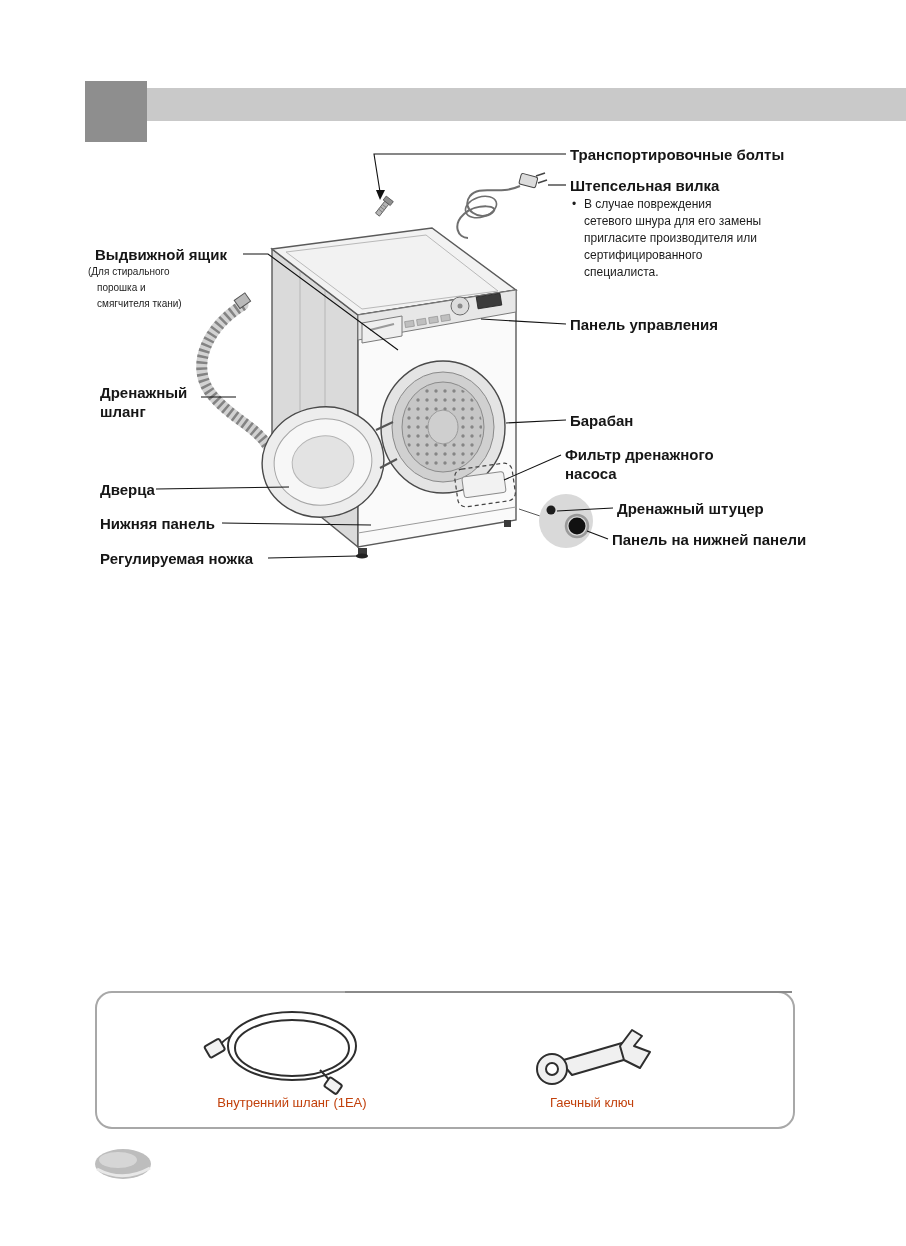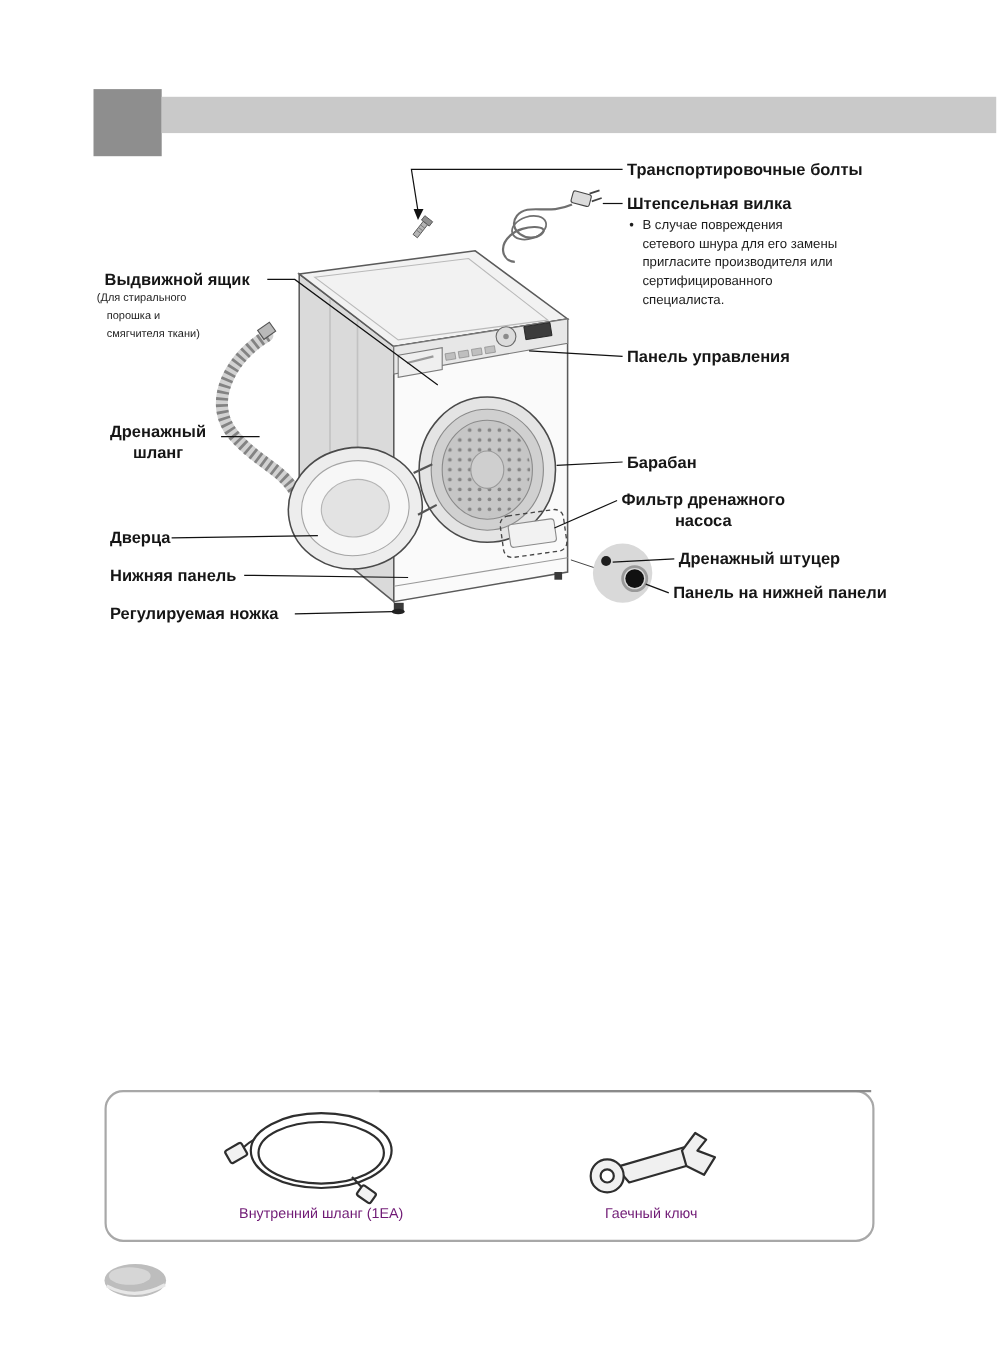--- a/index.html
+++ b/index.html
@@ -2,28 +2,28 @@
 <html><head>
 <meta charset="utf-8">
 <style>
   html,body{margin:0;padding:0;background:#fff;}
   .page{position:relative;width:906px;height:1246px;background:#fff;overflow:hidden;
         font-family:"Liberation Sans",sans-serif;color:#161616;}
   .hdr-sq{position:absolute;left:85px;top:81px;width:62px;height:61px;background:#8e8e8e;}
   .hdr-bar{position:absolute;left:147px;top:88px;width:759px;height:33px;background:#c9c9c9;}
   svg.art{position:absolute;left:0;top:0;width:906px;height:1246px;}
   .lbl{position:absolute;font-size:15px;line-height:19px;white-space:nowrap;}
-  .b{font-weight:700;text-align:center;}
+  .b{font-weight:700;}
   .note{position:absolute;font-size:12px;line-height:17px;color:#1c1c1c;white-space:nowrap;}
   .note .row{display:flex;}
   .note .bullet{width:12px;flex:none;}
   .note .ind{margin-left:12px;}
   .sub{position:absolute;font-size:10px;line-height:16px;color:#1c1c1c;white-space:nowrap;}
   .sub .ind{margin-left:9px;}
-  .cap{position:absolute;font-size:13px;color:#701a75;text-align:center;}
+  .cap{position:absolute;font-size:13px;color:#c2410c;text-align:center;}
 </style>
 </head>
 <body>
 
 <div class="page">
 
   <div class="hdr-sq"></div>
   <div class="hdr-bar"></div>
 
   <svg class="art" viewBox="0 0 906 1246">

